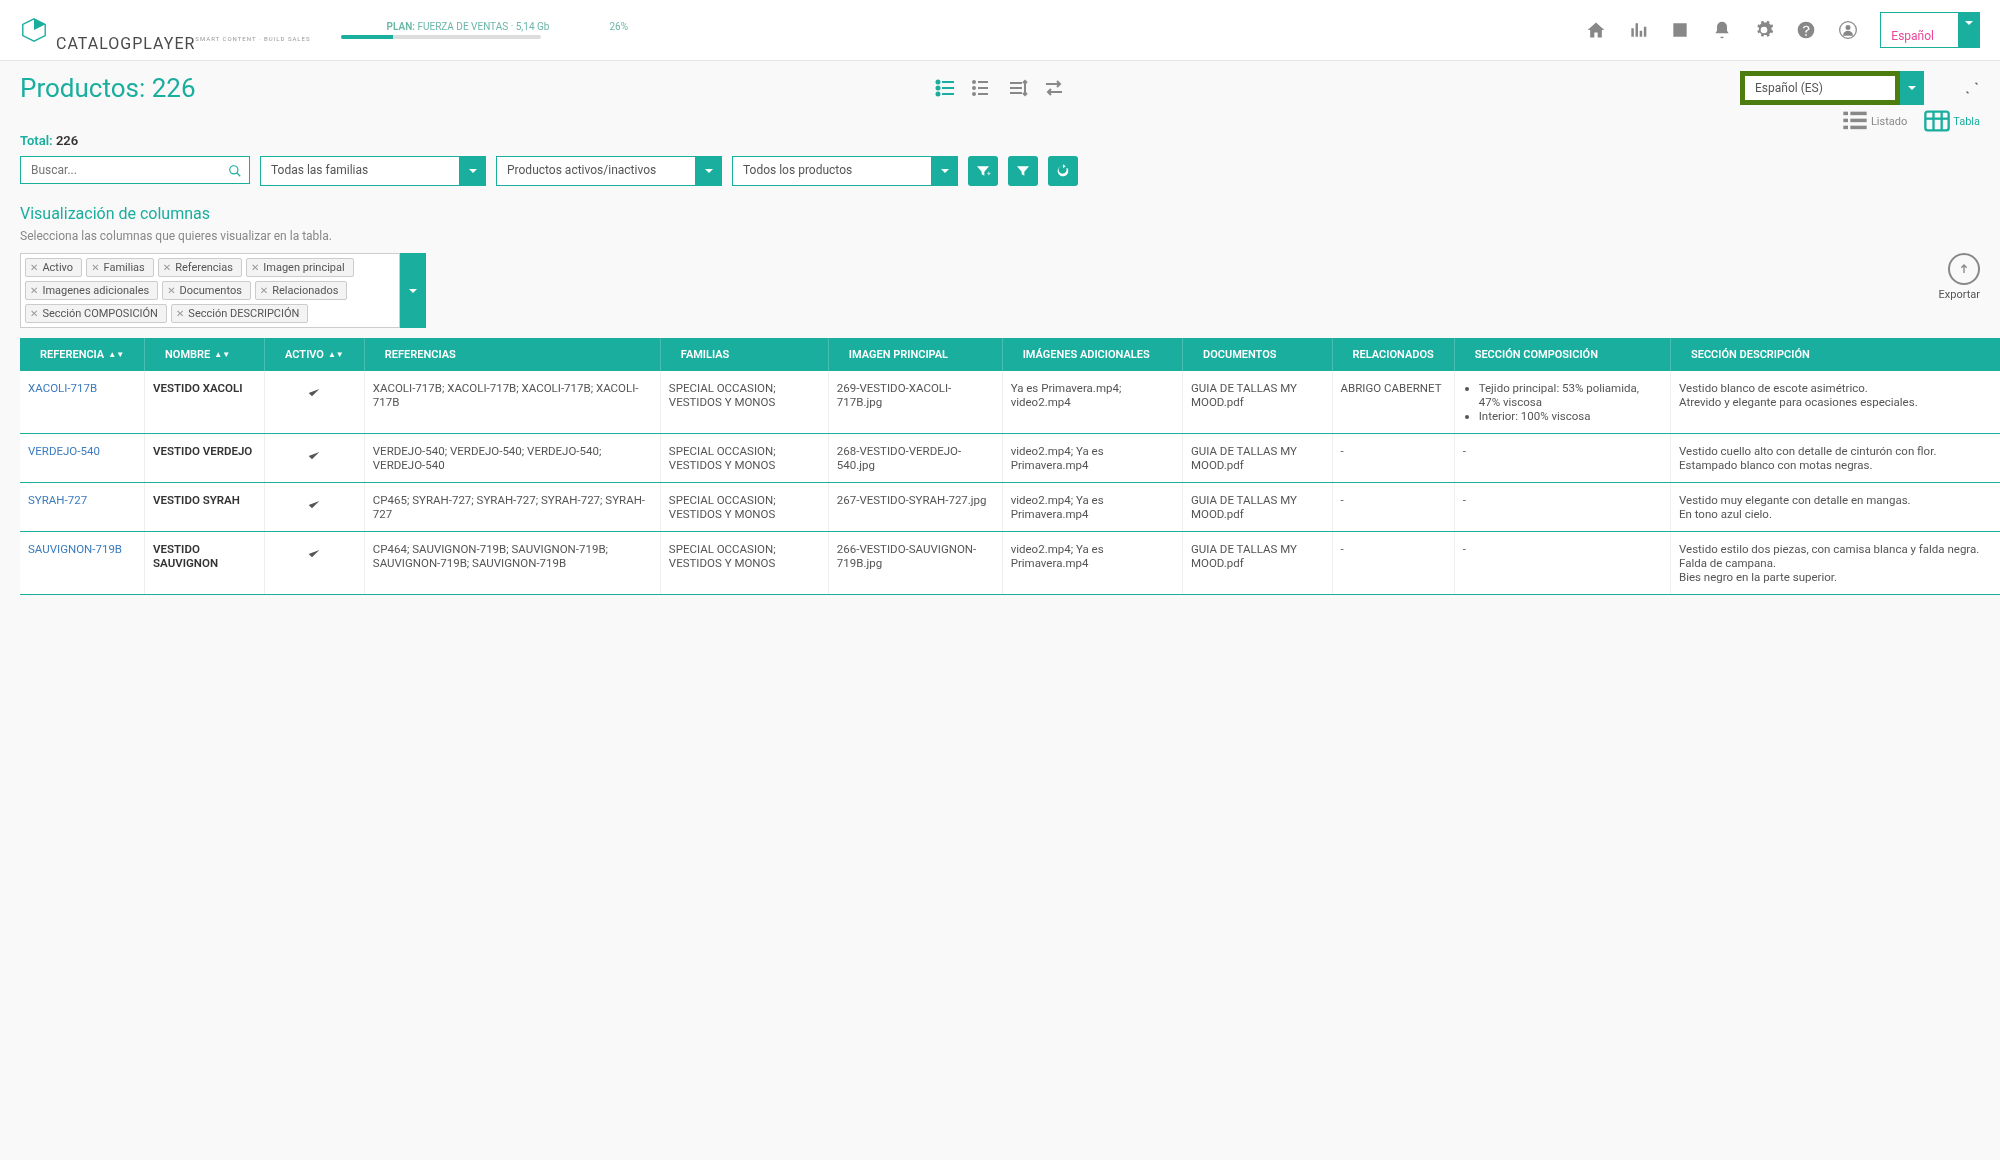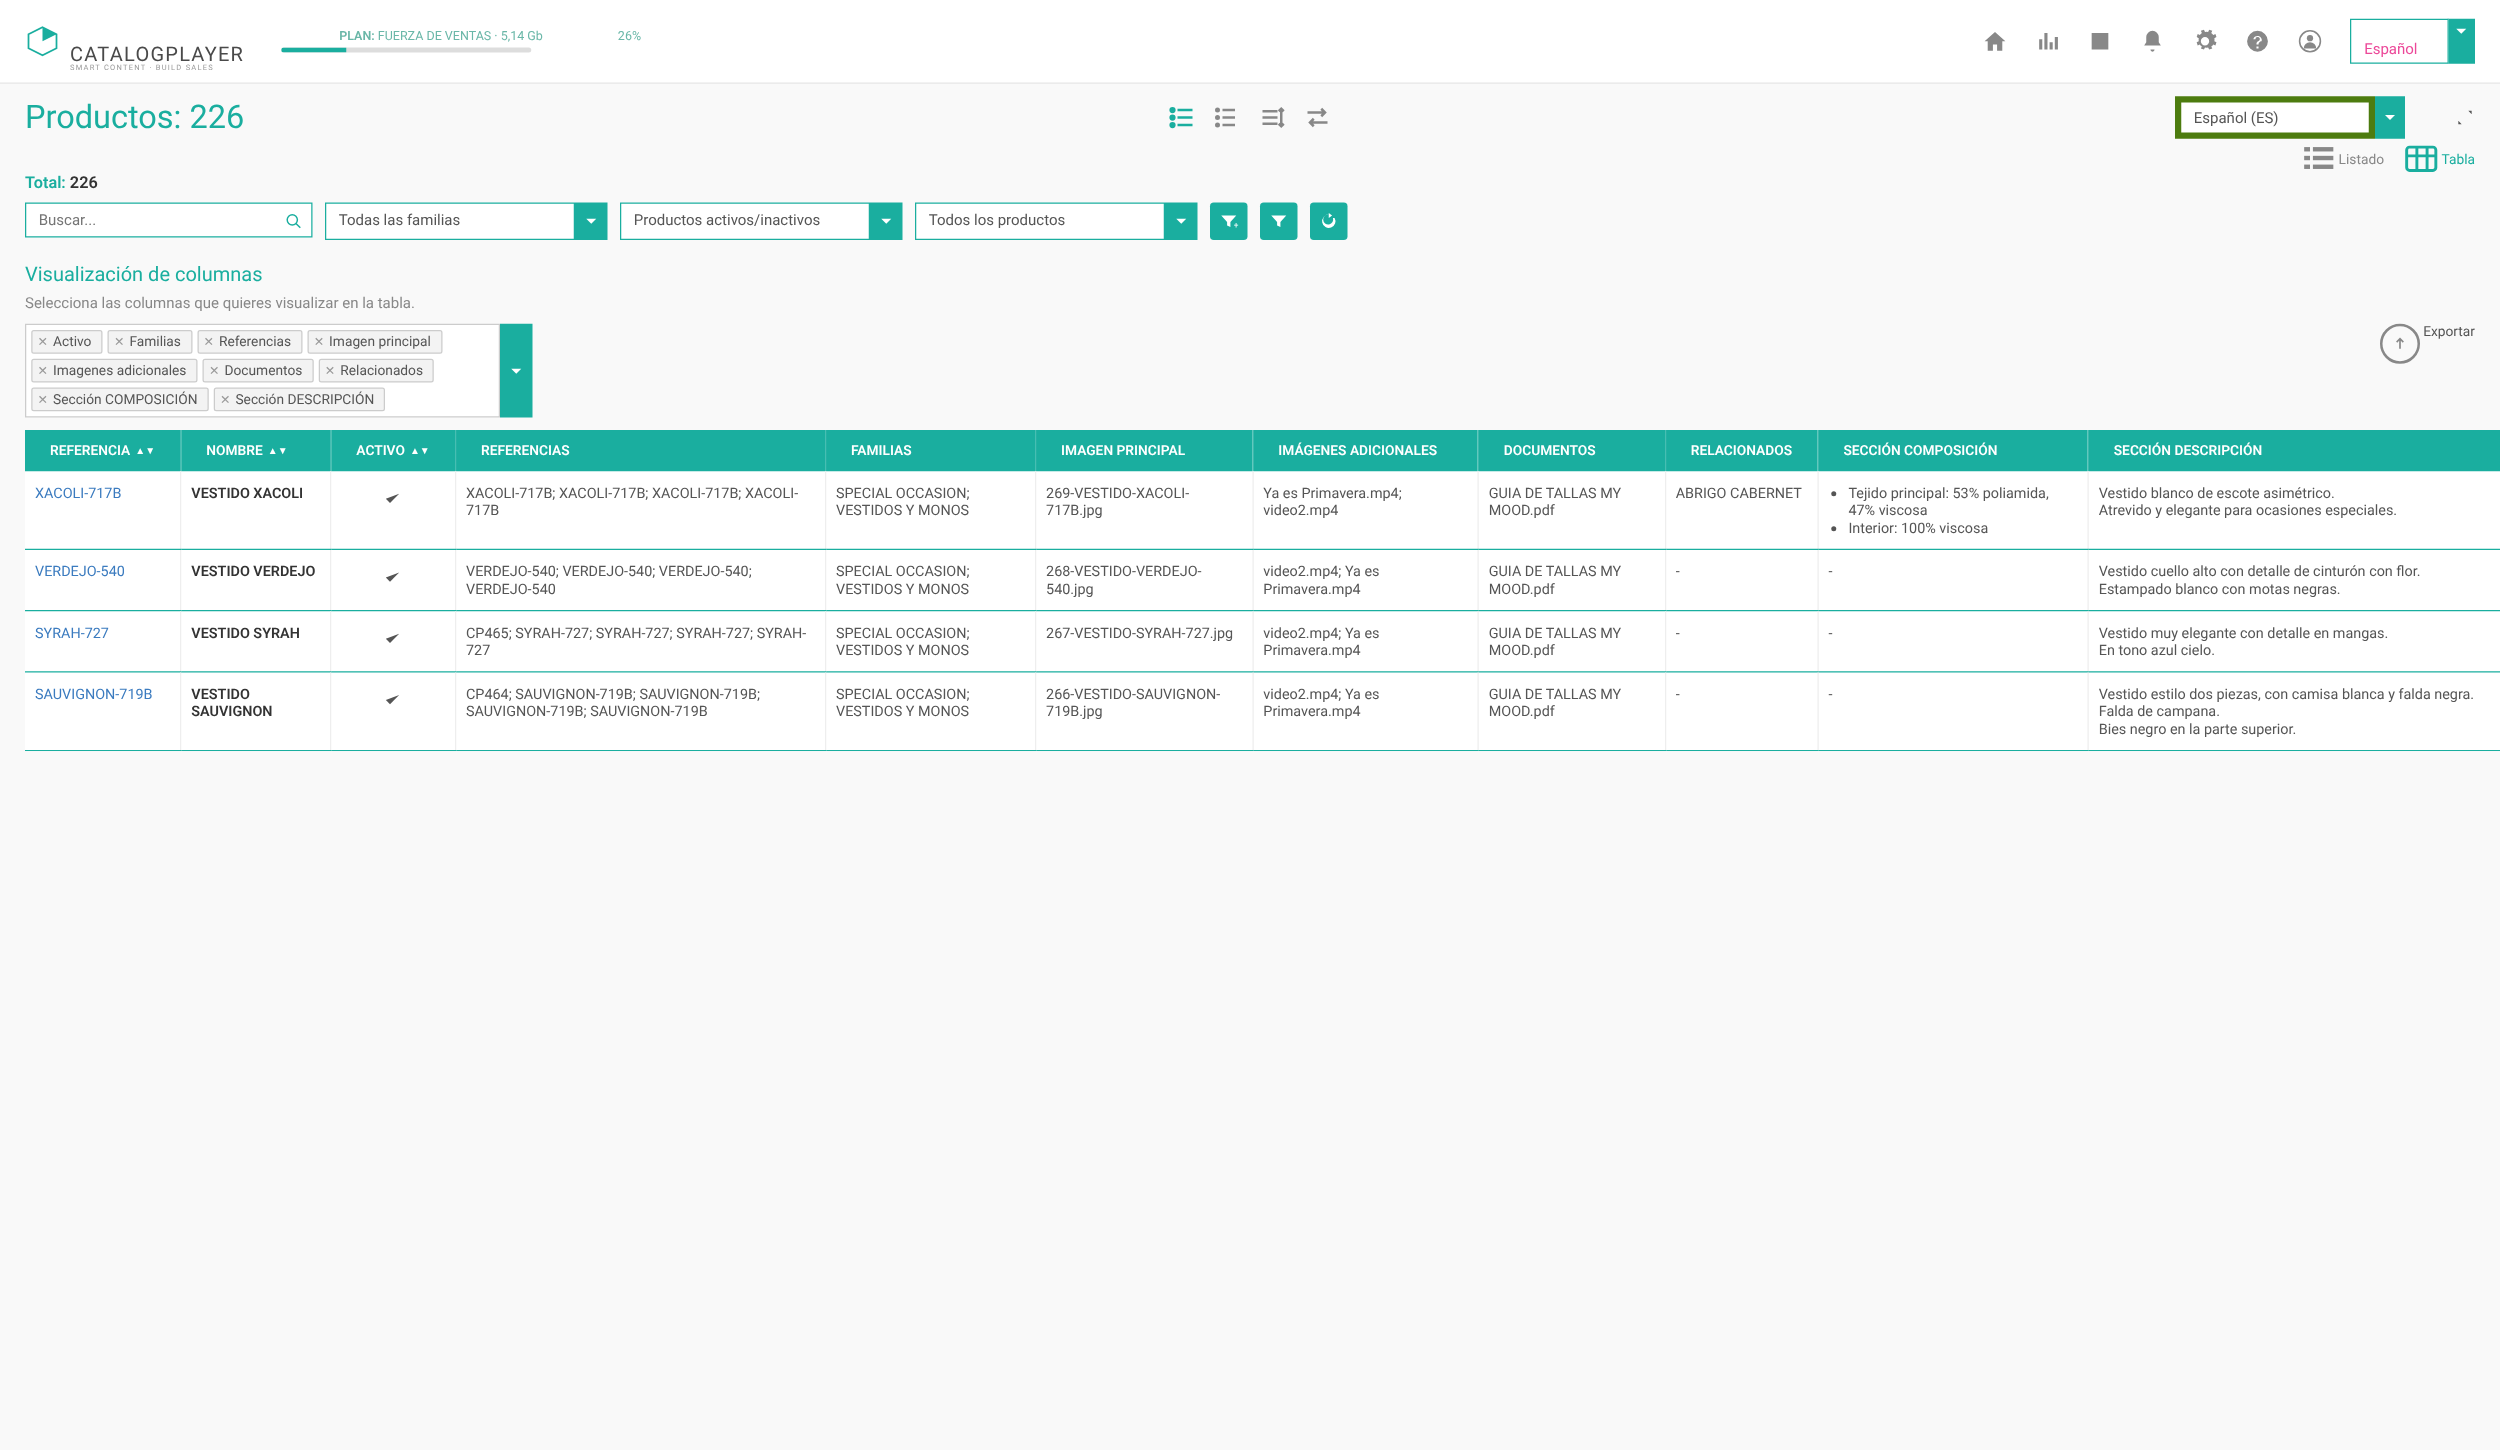--- a/index.html
+++ b/index.html
@@ -1,20 +1,20 @@
 <!DOCTYPE html>
 <html><head>
 <meta charset="utf-8">
 <style>
 * { box-sizing: border-box; margin: 0; padding: 0; font-family: -apple-system, BlinkMacSystemFont, "Segoe UI", Roboto, Helvetica, Arial, sans-serif; }
 body { background: #f9f9f9; color: #4a4a4a; font-size: 13px; }
 .topbar { display: flex; align-items: center; padding: 8px 20px; background: #fff; border-bottom: 1px solid #e5e5e5; gap: 30px; }
 .logo-wrap { display: flex; align-items: center; gap: 8px; }
 .logo-icon { width: 28px; height: 28px; }
-.logo-text { display: flex; flex-direction: column; line-height: 1; margin-top: 28px; }
+.logo-text { display: flex; flex-direction: row; line-height: 1; margin-top: 28px; }
 .logo-title { font-size: 16px; font-weight: 400; letter-spacing: 1px; color: #4a4a4a; }
 .logo-sub { font-size: 6px; letter-spacing: 1px; color: #999; }
 .plan-wrap { display: flex; flex-direction: column; gap: 3px; font-size: 10px; color: #6ab7a8; }
 .plan-row { display: flex; gap: 60px; align-items: baseline; padding-left: 46px; }
 .plan-label { font-weight: 600; }
 .plan-bar { width: 200px; height: 4px; background: #ddd; border-radius: 2px; overflow: hidden; }
 .plan-fill { height: 100%; background: #1aae9f; }
 .top-icons { margin-left: auto; display: flex; gap: 22px; align-items: center; }
 .top-icon { width: 20px; height: 20px; fill: #888; cursor: pointer; }
 .lang-select-top { border: 1px solid #1aae9f; color: #ec4899; padding: 16px 24px 4px 10px; font-size: 12px; position: relative; background: #fff; }
@@ -54,21 +54,21 @@
 .icon-btn svg { width: 16px; height: 16px; fill: #fff; }
 
 .section-title { color: #1aae9f; font-size: 16px; padding: 0 20px 6px; font-weight: 400; }
 .section-sub { color: #888; font-size: 12px; padding: 0 20px 10px; }
 
 .columns-row { display: flex; align-items: flex-start; padding: 0 20px 10px; }
 .tags-box { border: 1px solid #ccc; background: #fff; padding: 4px; display: flex; flex-wrap: wrap; gap: 4px; max-width: 380px; }
 .tags-drop { background: #1aae9f; color: #fff; padding: 6px 8px; display: flex; align-items: center; align-self: stretch; }
 .tag { border: 1px solid #ccc; background: #f3f3f3; padding: 2px 8px 2px 4px; font-size: 11px; color: #555; display: flex; align-items: center; gap: 4px; border-radius: 2px; }
 .tag-x { color: #999; font-size: 10px; cursor: pointer; }
-.export-wrap { margin-left: auto; display: flex; flex-direction: row; align-items: flex-start; gap: 3px; cursor: pointer; }
+.export-wrap { margin-left: auto; display: flex; flex-direction: column; align-items: flex-end; gap: 3px; cursor: pointer; }
 .export-icon { width: 32px; height: 32px; border: 2px solid #888; border-radius: 50%; display: flex; align-items: center; justify-content: center; }
 .export-label { font-size: 11px; color: #555; }
 
 .table-wrap { overflow-x: auto; margin: 0 0 0 20px; }
 table { border-collapse: collapse; width: 100%; background: #fff; }
 thead th { background: #1aae9f; color: #fff; font-size: 11px; font-weight: 600; padding: 10px 20px; text-align: left; white-space: nowrap; border-right: 1px solid rgba(255,255,255,0.2); }
 thead th:last-child { border-right: none; }
 .sort-icons { display: inline-flex; flex-direction: column; margin-left: 4px; line-height: 6px; font-size: 8px; vertical-align: middle; }
 tbody td { padding: 10px 8px; font-size: 11.5px; color: #555; vertical-align: top; border-bottom: 1px solid #1aae9f; border-right: 1px solid #eee; }
 tbody td:last-child { border-right: none; }

